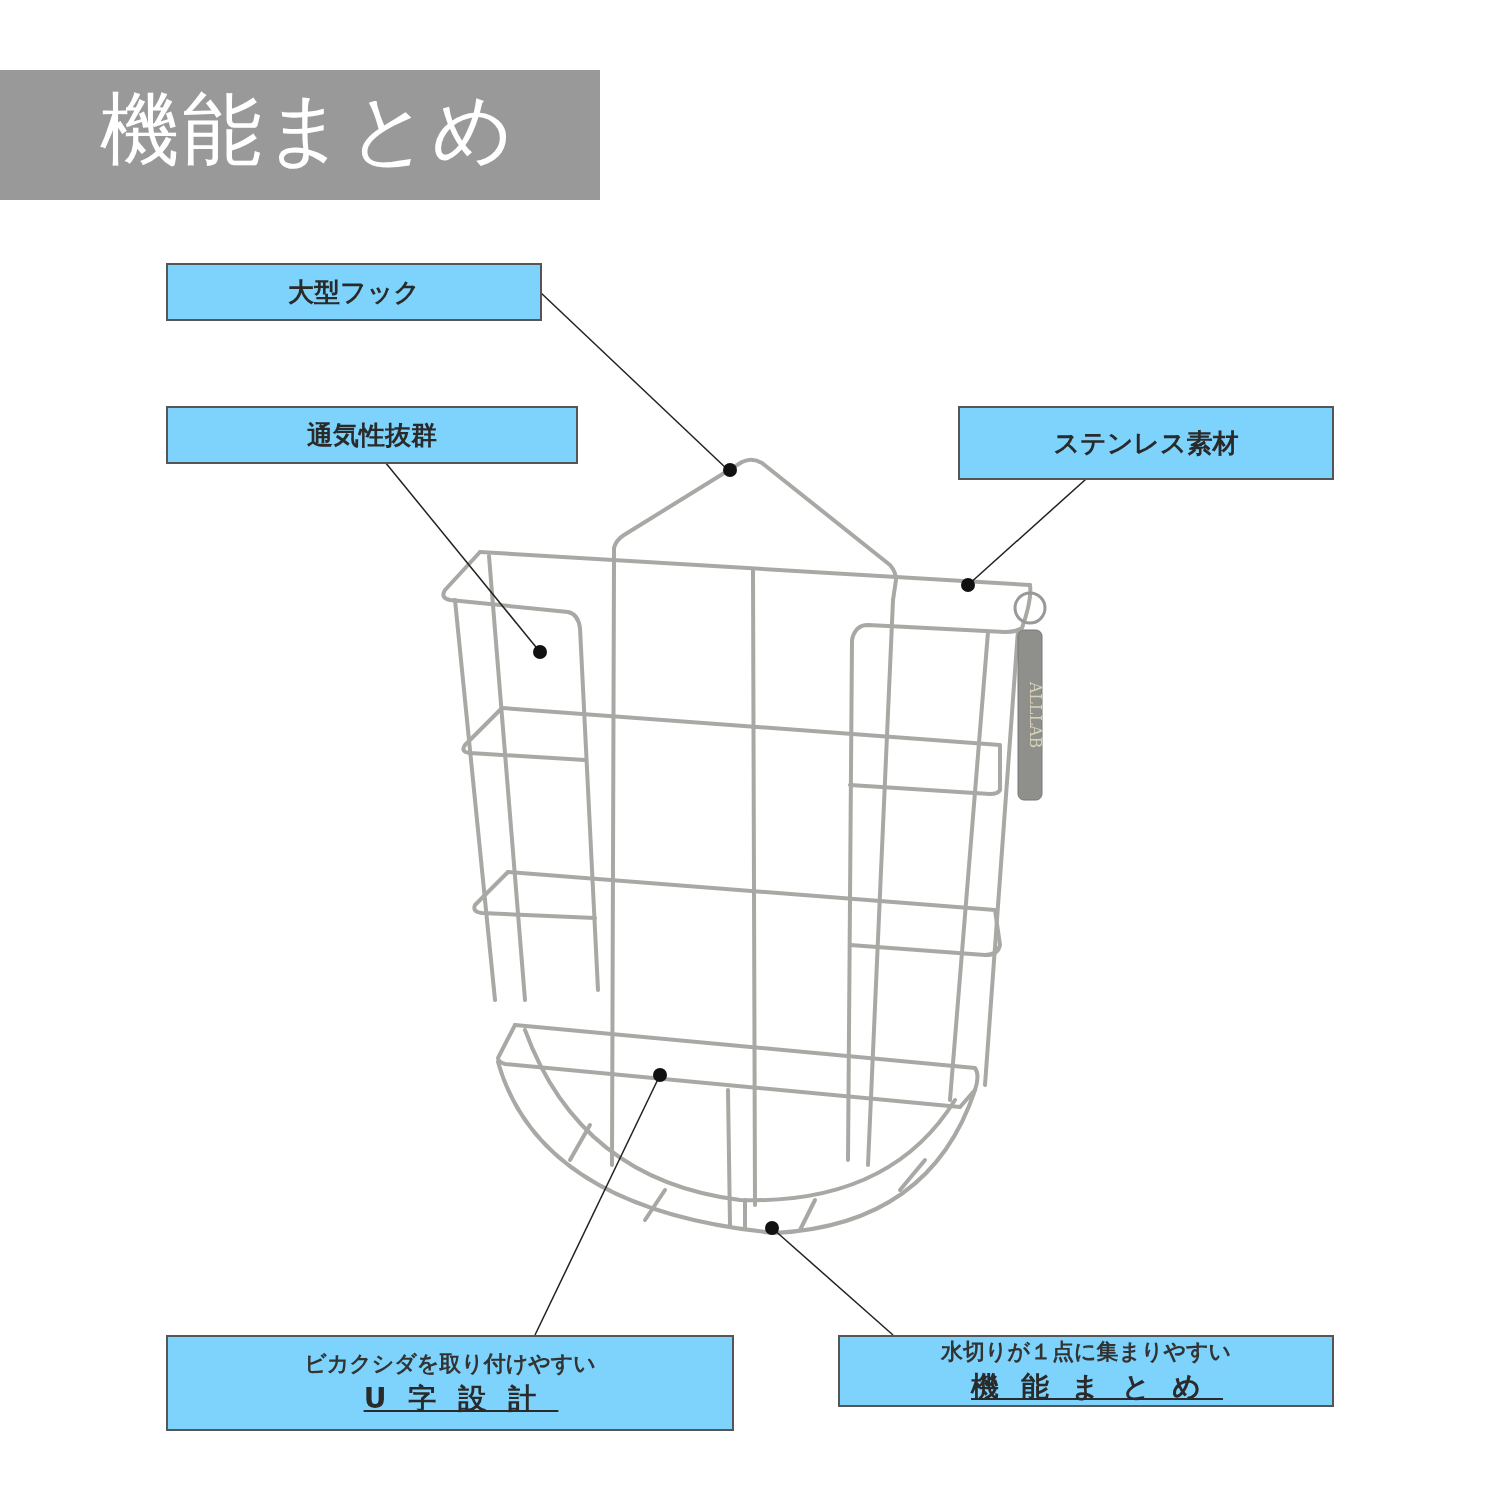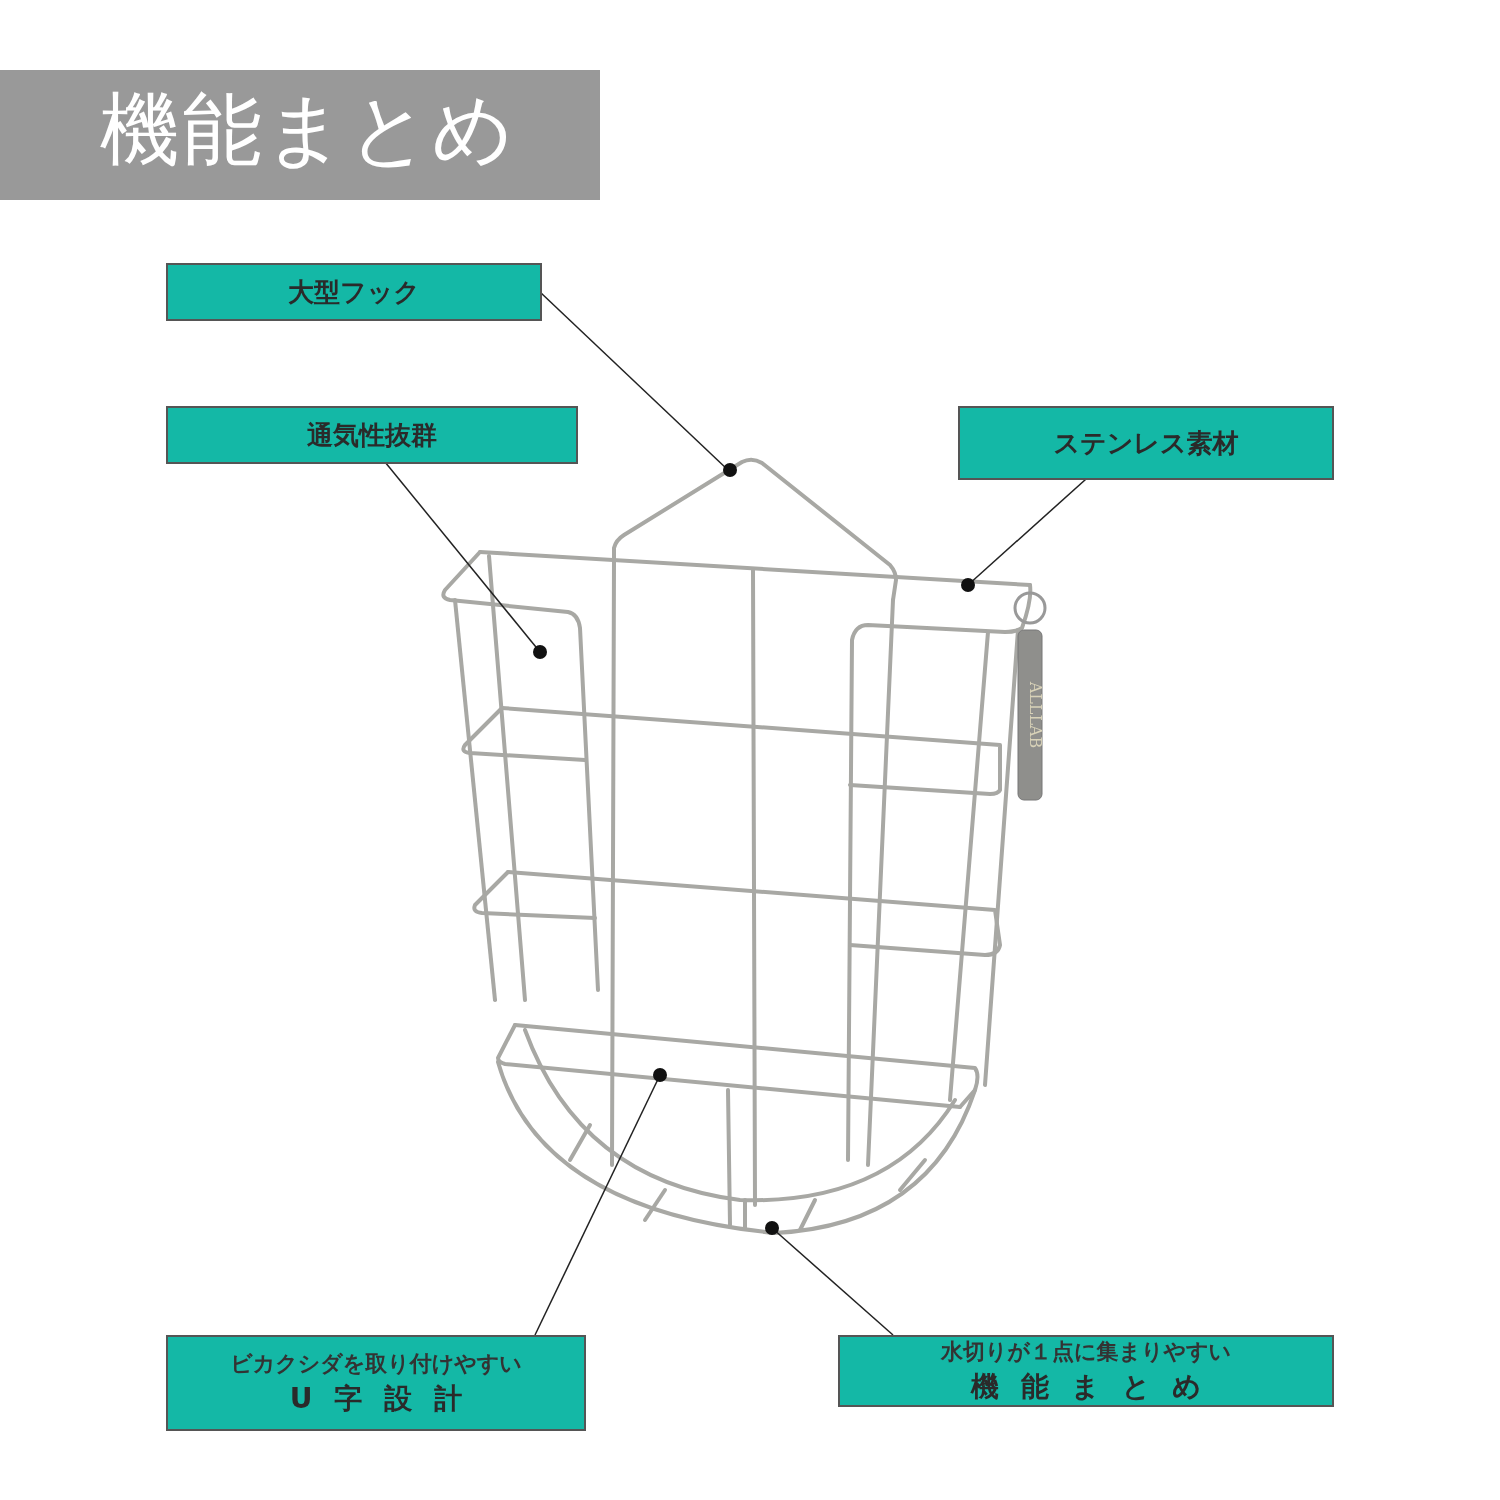--- a/index.html
+++ b/index.html
@@ -2,26 +2,26 @@
 <html><head>
   <meta charset="utf-8">
   <style>
     html, body { margin: 0; padding: 0; background: #ffffff; }
     body { width: 1500px; height: 1500px; position: relative; overflow: hidden;
            font-family: "DejaVu Sans", "Liberation Sans", sans-serif; color: #222; }
     .title-banner { position: absolute; left: 0; top: 70px; width: 600px; height: 130px;
                     background: #999999; }
     .title-text { position: absolute; left: 100px; top: 80px; font-size: 80px; color: #ffffff;
                   letter-spacing: 2px; line-height: 100px; white-space: nowrap; }
-    .label-box { position: absolute; border: 2px solid #555; background: #14b8a6; box-sizing: border-box;
+    .label-box { position: absolute; border: 2px solid #555; background: #7dd3fc; box-sizing: border-box;
                  display: flex; flex-direction: column; align-items: center; justify-content: center; }
     .label-single { font-size: 26px; font-weight: bold; color: #2a2a2a; white-space: nowrap; }
     .label-sub { font-size: 22px; font-weight: bold; color: #333; white-space: nowrap; line-height: 32px; }
     .label-main { font-size: 28px; font-weight: bold; color: #2a2a2a; letter-spacing: 22px;
-                  white-space: nowrap; line-height: 38px; padding-left: 22px; }
+                  white-space: nowrap; line-height: 38px; padding-left: 22px; text-decoration: underline; }
     svg.illustration { position: absolute; left: 0; top: 0; width: 1500px; height: 1500px; pointer-events: none; }
   </style>
 </head>
 <body>
 
 <div class="title-banner"></div>
 <div class="title-text">機能まとめ</div>
 
 <svg class="illustration" viewBox="0 0 1500 1500">
   <g fill="none" stroke="#a8a8a4" stroke-width="4" stroke-linecap="round" stroke-linejoin="round">
@@ -89,21 +89,21 @@
 </div>
 
 <div class="label-box" style="left:166px; top:406px; width:412px; height:58px;">
   <span class="label-single">通気性抜群</span>
 </div>
 
 <div class="label-box" style="left:958px; top:406px; width:376px; height:74px;">
   <span class="label-single">ステンレス素材</span>
 </div>
 
-<div class="label-box" style="left:166px; top:1335px; width:420px; height:96px;">
+<div class="label-box" style="left:166px; top:1335px; width:568px; height:96px;">
   <span class="label-sub">ビカクシダを取り付けやすい</span>
   <span class="label-main">U字設計</span>
 </div>
 
 <div class="label-box" style="left:838px; top:1335px; width:496px; height:72px;">
   <span class="label-sub">水切りが１点に集まりやすい</span>
   <span class="label-main">機能まとめ</span>
 </div>
 
 </body></html>

